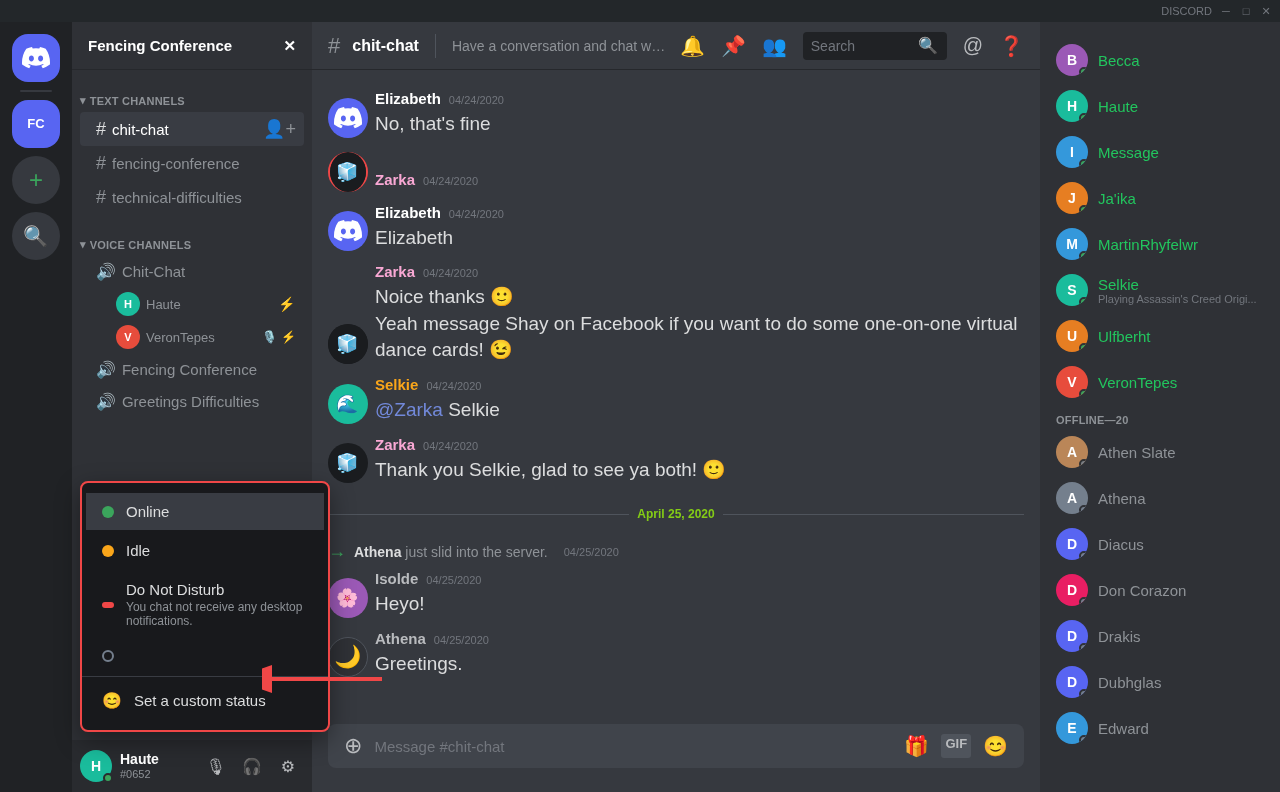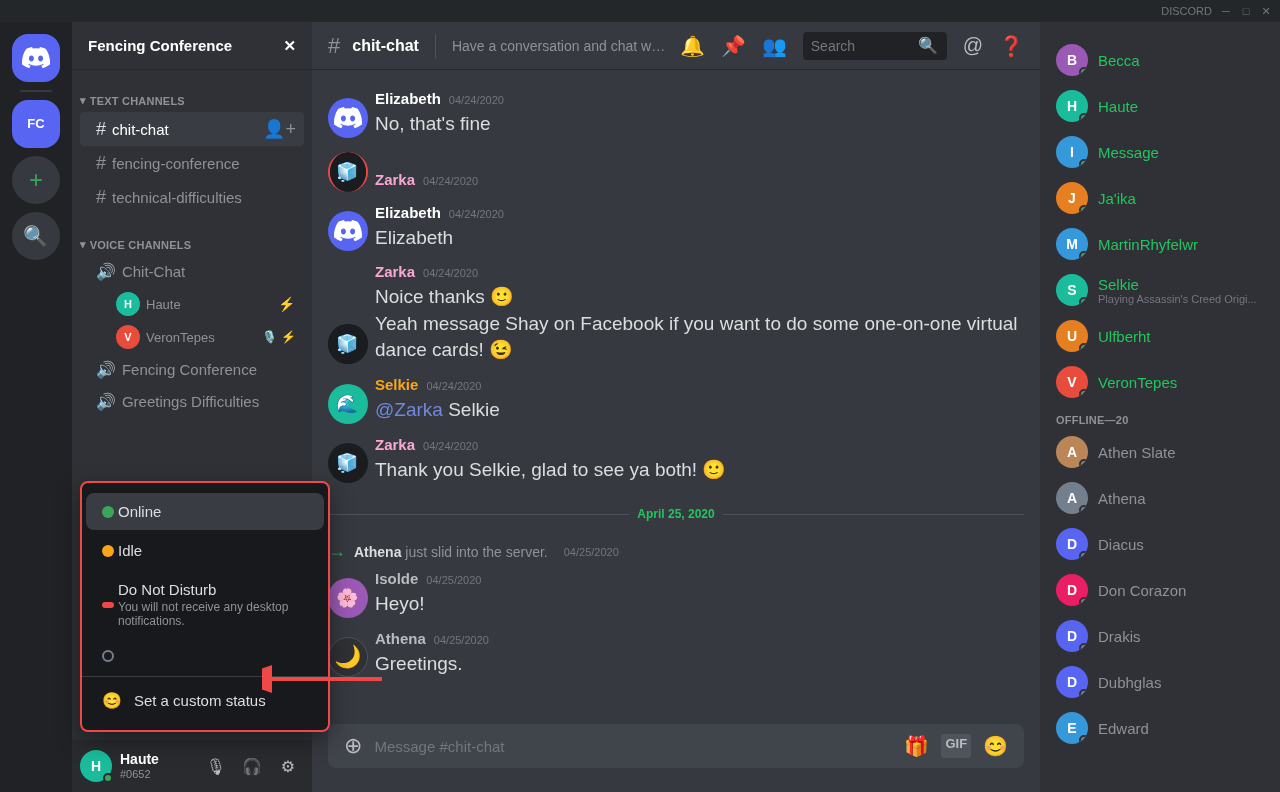--- a/index.html
+++ b/index.html
@@ -71,21 +71,21 @@
     .msg-username.zarka { color: #f9a8d4; }
     .msg-username.selkie { color: #faa61a; }
     .msg-username.isolde { color: #b9bbbe; }
     .msg-username.athena { color: #b9bbbe; }
     .msg-timestamp { font-size: 11px; color: #72767d; }
     .msg-text { color: #dcddde; font-size: 19px; line-height: 1.4; }
     .msg-mention { color: #7289da; font-weight: 500; }
 
     .date-divider { display: flex; align-items: center; padding: 16px 16px; gap: 8px; }
     .date-divider-line { flex: 1; height: 1px; background: #4f545c; }
-    .date-divider-text { font-size: 12px; color: #22c55e; font-weight: 600; white-space: nowrap; }
+    .date-divider-text { font-size: 12px; color: #84cc16; font-weight: 600; white-space: nowrap; }
 
     .system-message { display: flex; align-items: center; padding: 4px 16px; gap: 8px; color: #8e9297; font-size: 14px; }
     .system-icon { color: #3ba55c; font-size: 18px; }
 
     
     .chat-input-area { padding: 0 16px 24px 16px; flex-shrink: 0; }
     .chat-input-box { background: #40444b; border-radius: 8px; display: flex; align-items: center; padding: 0 16px; gap: 12px; min-height: 44px; }
     .chat-input-add { color: #b9bbbe; font-size: 22px; cursor: pointer; }
     .chat-input { flex: 1; background: none; border: none; outline: none; color: #dcddde; font-size: 15px; padding: 11px 0; }
     .chat-input::placeholder { color: #72767d; }
@@ -100,21 +100,21 @@
     .member-status { position: absolute; bottom: -1px; right: -1px; width: 10px; height: 10px; border-radius: 50%; border: 2px solid #2f3136; }
     .status-online { background: #3ba55c; }
     .status-offline { background: #747f8d; }
     .member-name { font-size: 15px; color: #8e9297; }
     .member-name.online { color: #22c55e; }
     .member-sub { font-size: 11px; color: #72767d; }
     .member-info { flex: 1; min-width: 0; }
 
     
     .status-popup { position: absolute; left: 68px; bottom: 52px; width: 250px; background: #18191c; border-radius: 8px; padding: 8px 0; z-index: 100; box-shadow: 0 8px 24px rgba(0,0,0,0.4); border: 2px solid #f04747; }
-    .status-option { display: flex; align-items: center; padding: 10px 16px; gap: 4px; cursor: pointer; border-radius: 8px; margin: 2px 4px; }
+    .status-option { display: flex; align-items: center; padding: 10px 16px; gap: 12px; cursor: pointer; border-radius: 0; margin: 2px 4px; }
     .status-option.active { background: #393c43; }
     .status-dot { width: 12px; height: 12px; border-radius: 50%; flex-shrink: 0; }
     .status-dot.online { background: #3ba55c; }
     .status-dot.idle { background: #faa61a; }
     .status-dot.dnd { background: #f04747; border-radius: 50%; }
     .status-dot.invisible { background: transparent; border: 2px solid #747f8d; }
     .status-label { font-size: 15px; color: #dcddde; font-weight: 500; }
     .status-desc { font-size: 12px; color: #8e9297; margin-top: 2px; }
     .status-divider { height: 1px; background: #393c43; margin: 4px 0; }
     .status-custom { display: flex; align-items: center; padding: 10px 16px; gap: 12px; cursor: pointer; border-radius: 4px; margin: 2px 4px; }
@@ -228,21 +228,21 @@
       <div class="status-option">
         <div class="status-dot idle"></div>
         <div>
           <div class="status-label">Idle</div>
         </div>
       </div>
       <div class="status-option">
         <div class="status-dot dnd" style="width:12px;height:6px;border-radius:3px;background:#f04747;"></div>
         <div>
           <div class="status-label">Do Not Disturb</div>
-          <div class="status-desc">You will not receive any desktop notifications.</div>
+          <div class="status-desc">You chat not receive any desktop notifications.</div>
         </div>
       </div>
       <div class="status-option">
         <div class="status-dot invisible"></div>
       </div>
       <div class="status-divider"></div>
       <div class="status-custom">
         <span style="font-size:16px;color:#8e9297;">😊</span>
         <span class="status-custom-label">Set a custom status</span>
       </div>

